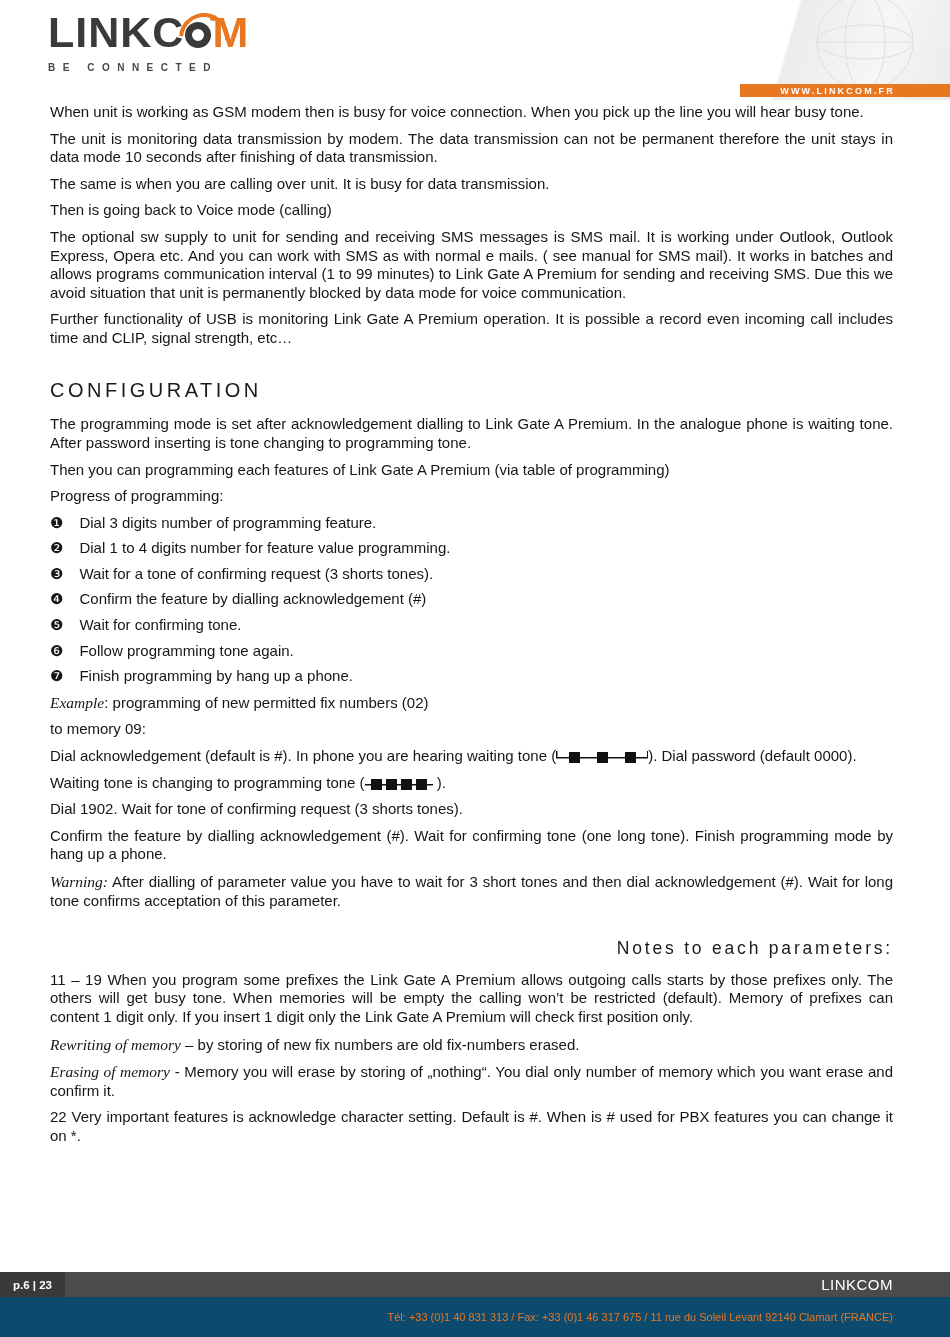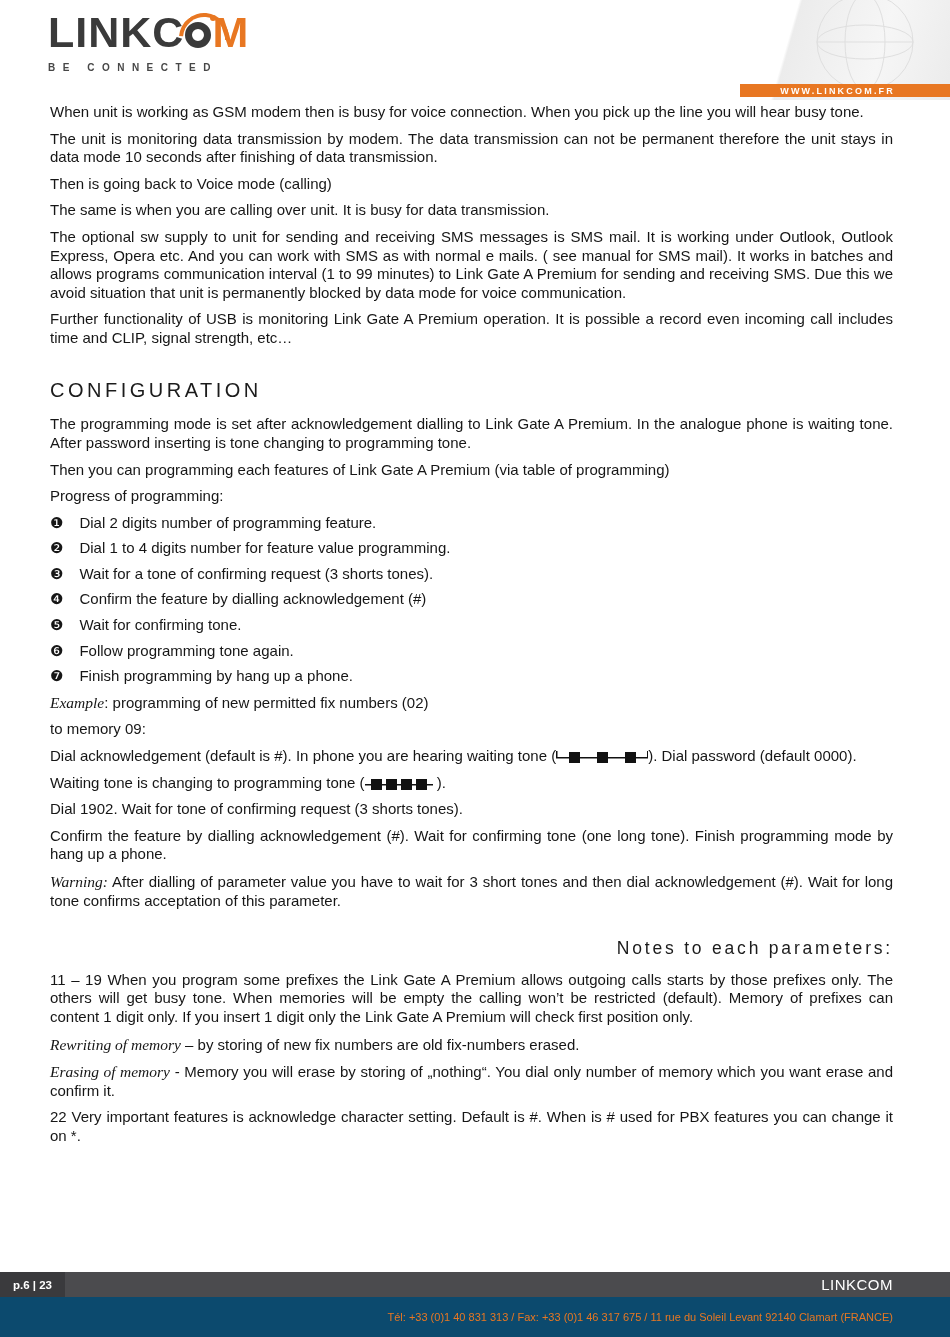--- a/index.html
+++ b/index.html
@@ -100,34 +100,34 @@
     </div>
     <div class="web-bar">
       <span>WWW.LINKCOM.FR</span>
     </div>
   </header>
 
   <main class="content">
 
     <p class="para">When unit is working as GSM modem then is busy for voice connection. When you pick up the line you will hear busy tone.</p>
     <p class="para">The unit is monitoring data transmission by modem. The data transmission can not be permanent therefore the unit stays in data mode 10 seconds after finishing of data transmission.</p>
+    <p class="para">The same is when you are calling over unit. It is busy for data transmission.</p>
     <p class="para">Then is going back to Voice mode (calling)</p>
-    <p class="para">The same is when you are calling over unit. It is busy for data transmission.</p>
     <p class="para">The optional sw supply to unit for sending and receiving SMS messages is SMS mail. It is working under Outlook, Outlook Express, Opera etc. And you can work with SMS as with normal e mails. ( see manual for SMS mail). It works in batches and allows programs communication interval (1 to 99 minutes) to Link Gate A Premium for sending and receiving SMS. Due this we avoid situation that unit is permanently blocked by data mode for voice communication.</p>
     <p class="para">Further functionality of USB is monitoring Link Gate A Premium operation. It is possible a record even incoming call includes time and CLIP, signal strength, etc…</p>
 
     <h1 class="h-config">CONFIGURATION</h1>
 
     <p class="para">The programming mode is set after acknowledgement dialling to Link Gate A Premium. In the analogue phone is waiting tone. After password inserting is tone changing to programming tone.</p>
     <p class="para">Then you can programming each features of Link Gate A Premium (via table of programming)</p>
     <p class="para">Progress of programming:</p>
 
     <div class="step">
       <span class="bullet">❶</span>
-      <span class="step-text">Dial 2 digits number of programming feature.</span>
+      <span class="step-text">Dial 3 digits number of programming feature.</span>
     </div>
     <div class="step">
       <span class="bullet">❷</span>
       <span class="step-text">Dial 1 to 4 digits number for feature value programming.</span>
     </div>
     <div class="step">
       <span class="bullet">❸</span>
       <span class="step-text">Wait for a tone of confirming request (3 shorts tones).</span>
     </div>
     <div class="step">

